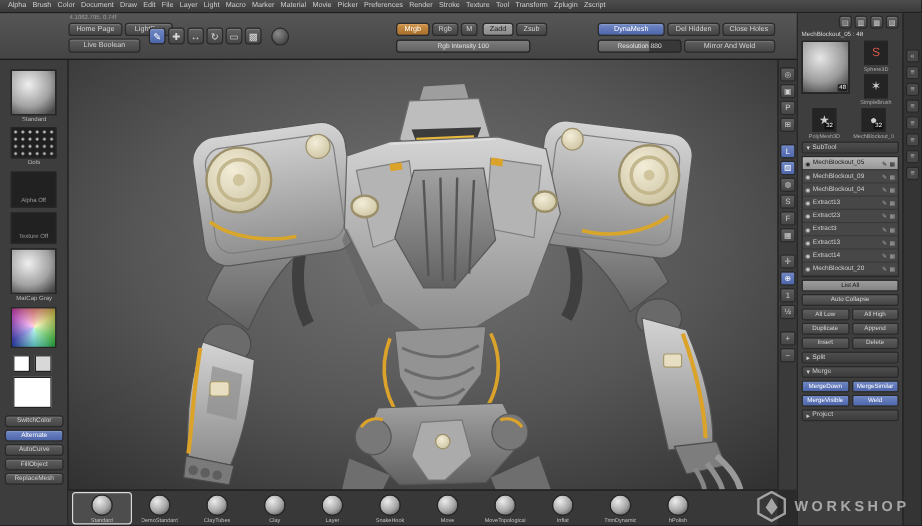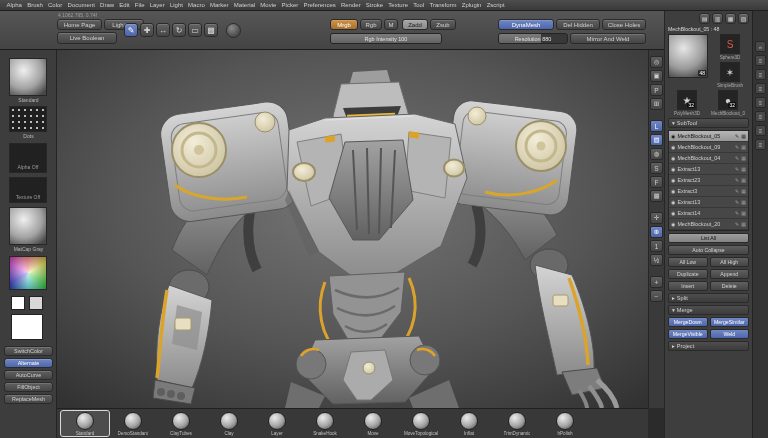--- a/index.html
+++ b/index.html
@@ -574,14 +574,21 @@
       <div class="brush-item">
         <div class="brush-circle"></div>
         <div class="brush-label">TrimDynamic</div>
       </div>
       <div class="brush-item">
         <div class="brush-circle"></div>
         <div class="brush-label">hPolish</div>
       </div>
     </div>
 
+  <div class="watermark">
+    <svg width="26" height="26" viewBox="0 0 26 26">
+      <polygon points="13,1 24,7 24,19 13,25 2,19 2,7" fill="none" stroke="#ffffff" stroke-width="2"></polygon>
+      <path d="M13,6 L18,14 L13,20 L8,14 Z" fill="#ffffff"></path>
+    </svg>
+    <div class="wm-text">WORKSHOP</div>
+  </div>
 
 </div>
 
 </body></html>

